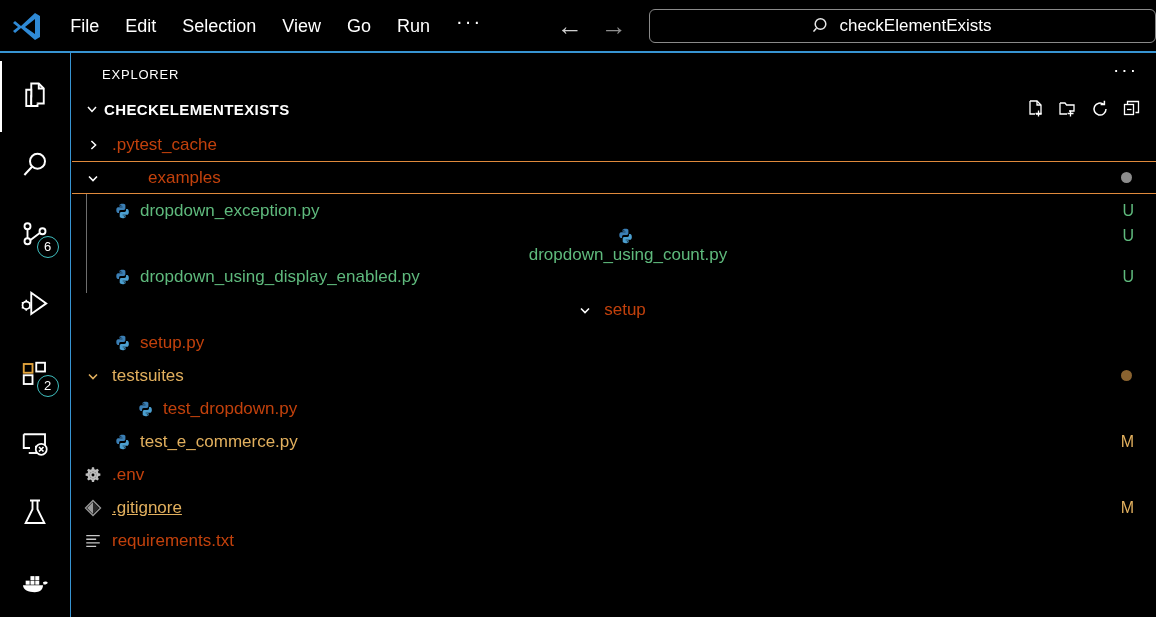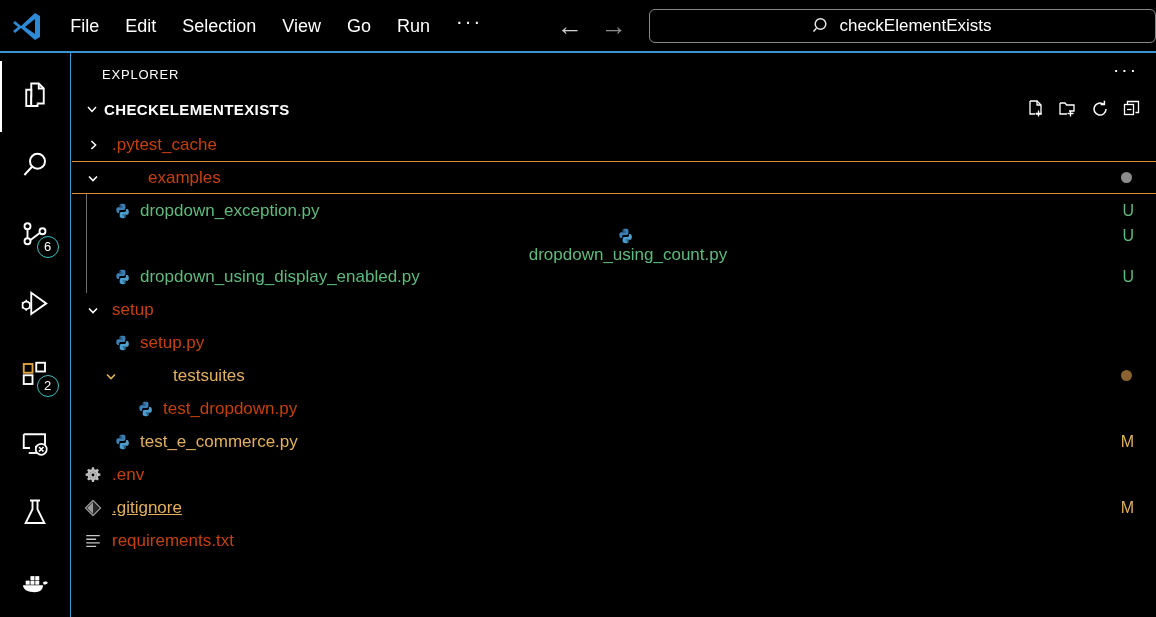--- a/index.html
+++ b/index.html
@@ -339,40 +339,40 @@
       <div class="row" style="padding-left: 38px;">
         <div class="ficon">
           <svg width="18" height="18" viewBox="0 0 20 20">
             <path d="M11.6 2 C8.2 2 8.4 3.6 8.4 3.6 l0 1.7 h3.3 v0.5 H7.0 c0 0 -2.2 -0.25 -2.2 3.2 c0 3.45 1.93 3.33 1.93 3.33 h1.15 v-1.6 c0 0 -0.06 -1.93 1.9 -1.93 h3.27 c0 0 1.84 0.03 1.84 -1.78 V3.8 C14.9 3.8 15.2 2 11.6 2 z M9.78 3.05 a0.6 0.6 0 1 1 0 1.2 a0.6 0.6 0 0 1 0 -1.2 z" fill="#3b7fb5"></path>
             <path d="M11.9 18 c3.4 0 3.2 -1.6 3.2 -1.6 l0 -1.7 h-3.3 v-0.5 h4.7 c0 0 2.2 0.25 2.2 -3.2 c0 -3.45 -1.93 -3.33 -1.93 -3.33 h-1.15 v1.6 c0 0 0.06 1.93 -1.9 1.93 H10.4 c0 0 -1.84 -0.03 -1.84 1.78 v3.22 C8.6 16.2 8.3 18 11.9 18 z M13.72 16.95 a0.6 0.6 0 1 1 0 -1.2 a0.6 0.6 0 0 1 0 1.2 z" fill="#4b9fd0"></path>
           </svg>
         </div>
         <div class="label untrack" style="margin-left: 8px;">dropdown_using_display_enabled.py</div>
         <div class="badge-right u">U</div>
       </div>
+      <div class="row" style="padding-left: 10px; justify-content: center;">
+        <div class="twisty">
+          <svg width="14" height="14" viewBox="0 0 14 14">
+            <path d="M3 5.4 L7 9.6 L11 5.4" fill="none" stroke="#ffffff" stroke-width="1.5"></path>
+          </svg>
+        </div>
+        <div class="label plain" style="margin-left: 8px;">setup</div>
+      </div>
+      <div class="row" style="padding-left: 38px;">
+        <div class="ficon">
+          <svg width="18" height="18" viewBox="0 0 20 20">
+            <path d="M11.6 2 C8.2 2 8.4 3.6 8.4 3.6 l0 1.7 h3.3 v0.5 H7.0 c0 0 -2.2 -0.25 -2.2 3.2 c0 3.45 1.93 3.33 1.93 3.33 h1.15 v-1.6 c0 0 -0.06 -1.93 1.9 -1.93 h3.27 c0 0 1.84 0.03 1.84 -1.78 V3.8 C14.9 3.8 15.2 2 11.6 2 z M9.78 3.05 a0.6 0.6 0 1 1 0 1.2 a0.6 0.6 0 0 1 0 -1.2 z" fill="#3b7fb5"></path>
+            <path d="M11.9 18 c3.4 0 3.2 -1.6 3.2 -1.6 l0 -1.7 h-3.3 v-0.5 h4.7 c0 0 2.2 0.25 2.2 -3.2 c0 -3.45 -1.93 -3.33 -1.93 -3.33 h-1.15 v1.6 c0 0 0.06 1.93 -1.9 1.93 H10.4 c0 0 -1.84 -0.03 -1.84 1.78 v3.22 C8.6 16.2 8.3 18 11.9 18 z M13.72 16.95 a0.6 0.6 0 1 1 0 -1.2 a0.6 0.6 0 0 1 0 1.2 z" fill="#4b9fd0"></path>
+          </svg>
+        </div>
+        <div class="label plain" style="margin-left: 8px;">setup.py</div>
+      </div>
       <div class="row" style="padding-left: 10px;">
         <div class="twisty">
           <svg width="14" height="14" viewBox="0 0 14 14">
-            <path d="M3 5.4 L7 9.6 L11 5.4" fill="none" stroke="#ffffff" stroke-width="1.5"></path>
-          </svg>
-        </div>
-        <div class="label plain" style="margin-left: 8px;">setup</div>
-      </div>
-      <div class="row" style="padding-left: 38px;">
-        <div class="ficon">
-          <svg width="18" height="18" viewBox="0 0 20 20">
-            <path d="M11.6 2 C8.2 2 8.4 3.6 8.4 3.6 l0 1.7 h3.3 v0.5 H7.0 c0 0 -2.2 -0.25 -2.2 3.2 c0 3.45 1.93 3.33 1.93 3.33 h1.15 v-1.6 c0 0 -0.06 -1.93 1.9 -1.93 h3.27 c0 0 1.84 0.03 1.84 -1.78 V3.8 C14.9 3.8 15.2 2 11.6 2 z M9.78 3.05 a0.6 0.6 0 1 1 0 1.2 a0.6 0.6 0 0 1 0 -1.2 z" fill="#3b7fb5"></path>
-            <path d="M11.9 18 c3.4 0 3.2 -1.6 3.2 -1.6 l0 -1.7 h-3.3 v-0.5 h4.7 c0 0 2.2 0.25 2.2 -3.2 c0 -3.45 -1.93 -3.33 -1.93 -3.33 h-1.15 v1.6 c0 0 0.06 1.93 -1.9 1.93 H10.4 c0 0 -1.84 -0.03 -1.84 1.78 v3.22 C8.6 16.2 8.3 18 11.9 18 z M13.72 16.95 a0.6 0.6 0 1 1 0 -1.2 a0.6 0.6 0 0 1 0 1.2 z" fill="#4b9fd0"></path>
-          </svg>
-        </div>
-        <div class="label plain" style="margin-left: 8px;">setup.py</div>
-      </div>
-      <div class="row" style="padding-left: 28px; gap: 43px;">
-        <div class="twisty">
-          <svg width="14" height="14" viewBox="0 0 14 14">
             <path d="M3 5.4 L7 9.6 L11 5.4" fill="none" stroke="#e2b05e" stroke-width="1.5"></path>
           </svg>
         </div>
         <div class="label modify" style="margin-left: 8px;">testsuites</div>
         <div class="dot amber"></div>
       </div>
       <div class="row" style="padding-left: 61px;">
         <div class="ficon">
           <svg width="18" height="18" viewBox="0 0 20 20">
             <path d="M11.6 2 C8.2 2 8.4 3.6 8.4 3.6 l0 1.7 h3.3 v0.5 H7.0 c0 0 -2.2 -0.25 -2.2 3.2 c0 3.45 1.93 3.33 1.93 3.33 h1.15 v-1.6 c0 0 -0.06 -1.93 1.9 -1.93 h3.27 c0 0 1.84 0.03 1.84 -1.78 V3.8 C14.9 3.8 15.2 2 11.6 2 z M9.78 3.05 a0.6 0.6 0 1 1 0 1.2 a0.6 0.6 0 0 1 0 -1.2 z" fill="#3b7fb5"></path>

